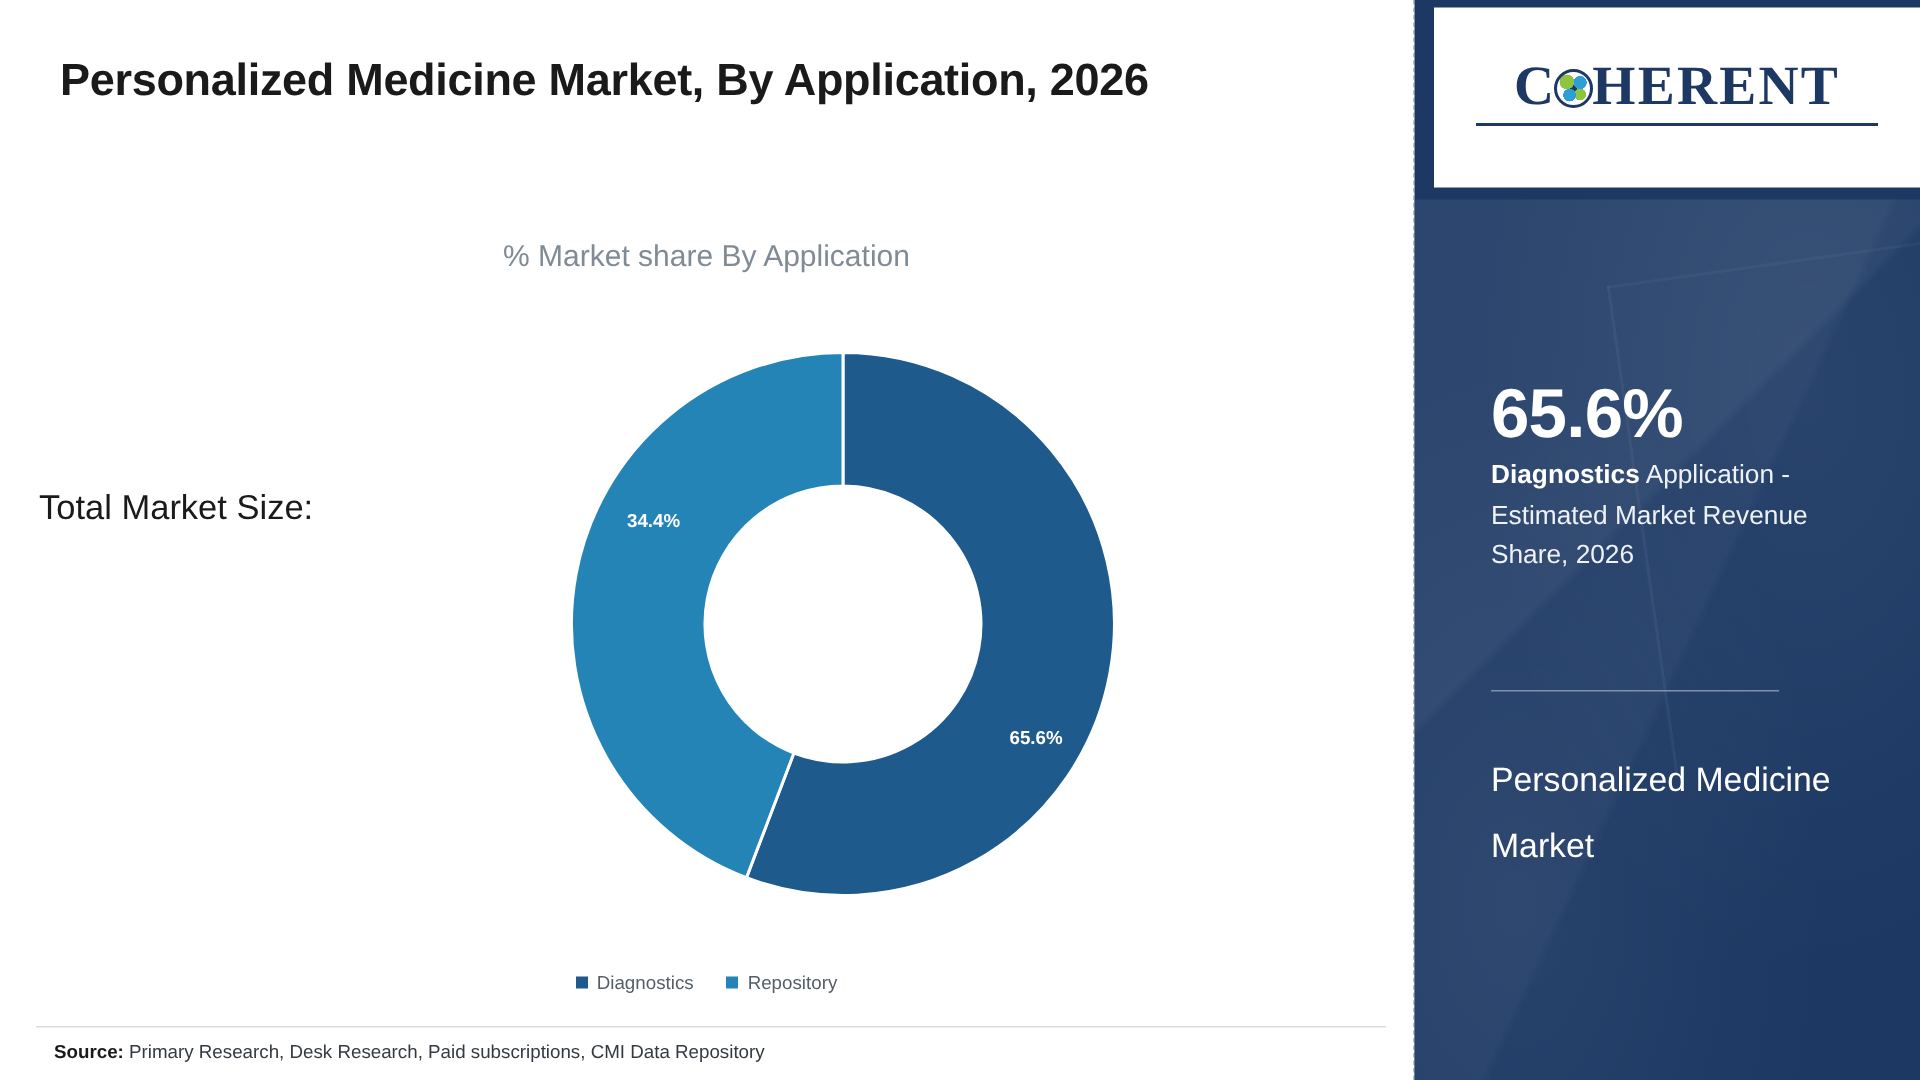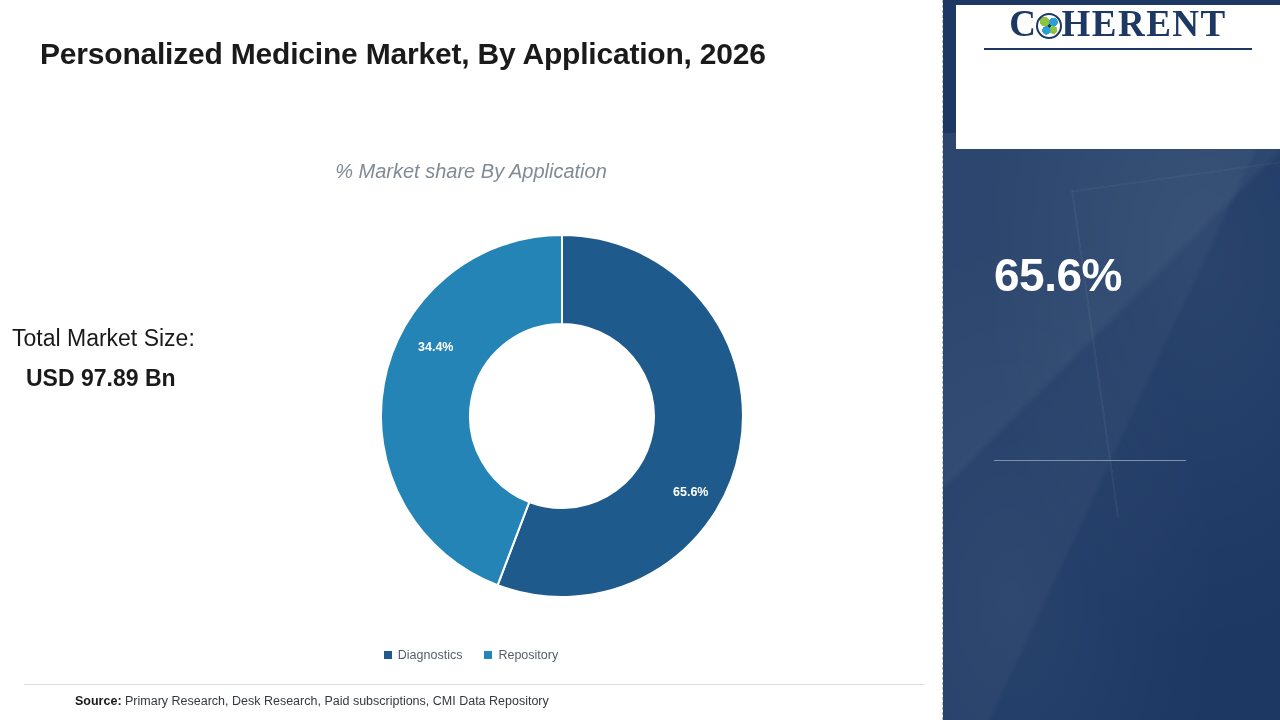--- a/index.html
+++ b/index.html
@@ -48,26 +48,25 @@
   }
 
   .chart-subtitle {
     position: absolute;
     left: 0;
     top: 160px;
     width: 942px;
     text-align: center;
     font-size: 20px;
     color: #808b96;
-    font-style: italic;
   }
 
   .total-label {
     position: absolute;
-    left: 12px;
+    left: 26px;
     top: 325px;
     font-size: 23px;
     color: #1a1a1a;
   }
   .total-value {
     position: absolute;
     left: 26px;
     top: 365px;
     font-size: 23px;
     font-weight: bold;
@@ -116,42 +115,42 @@
     width: 900px;
     height: 1px;
     background: #d8dde3;
   }
   .source {
     position: absolute;
     left: 36px;
     top: 694px;
     font-size: 12.5px;
     color: #333a42;
-    margin-left: 39px;
   }
   .source b { color: #1a1a1a; }
 
   
   .right-panel {
     position: absolute;
     left: 943px; top: 0;
     width: 337px;
     height: 720px;
     background: #1c3863;
     overflow: hidden;
   }
   .logo-box {
     position: absolute;
     left: 13px; top: 5px;
     width: 324px;
-    height: 144px;
+    height: 120px;
     background: #ffffff;
     display: flex;
     flex-direction: column;
     align-items: center;
+    justify-content: center;
   }
   .logo-main {
     font-family: "Liberation Serif", serif;
     font-size: 37px;
     font-weight: bold;
     color: #1c3863;
     letter-spacing: 1.5px;
     line-height: 1;
     position: relative;
   }
@@ -259,21 +258,20 @@
 
 <div class="page">
 
   <div class="left-panel">
 
     <div class="chart-title">Personalized Medicine Market, By Application, 2026</div>
 
     <div class="chart-subtitle">% Market share By Application</div>
 
     <div class="total-label">Total Market Size:</div>
-    <div class="total-value">USD 97.89 Bn</div>
 
     <div class="donut-wrap">
       <svg width="368" height="368" viewBox="0 0 368 368">
 
         <g transform="translate(184,184)">
           <path fill="#1e5a8c" stroke="#ffffff" stroke-width="2" d="M 0 -181
                    A 181 181 0 1 1 -64.38 169.18
                    L -32.73 85.99
                    A 92 92 0 1 0 0 -92
                    Z"></path>
@@ -311,17 +309,19 @@
   <div class="right-panel">
     <div class="rp-bg"></div>
 
     <div class="logo-box">
       <div class="logo-main"><span>C</span><span class="globe"></span><span>HERENT</span></div>
       <div class="logo-rule"></div>
     </div>
 
     <div class="stat-big" style="left:51px">65.6%</div>
 
+    <div class="stat-desc"><b>Diagnostics</b><span> Application - Estimated Market Revenue Share, 2026</span></div>
 
     <div class="stat-rule"></div>
 
+    <div class="market-name">Personalized Medicine Market</div>
   </div>
 </div>
 
 </body></html>

